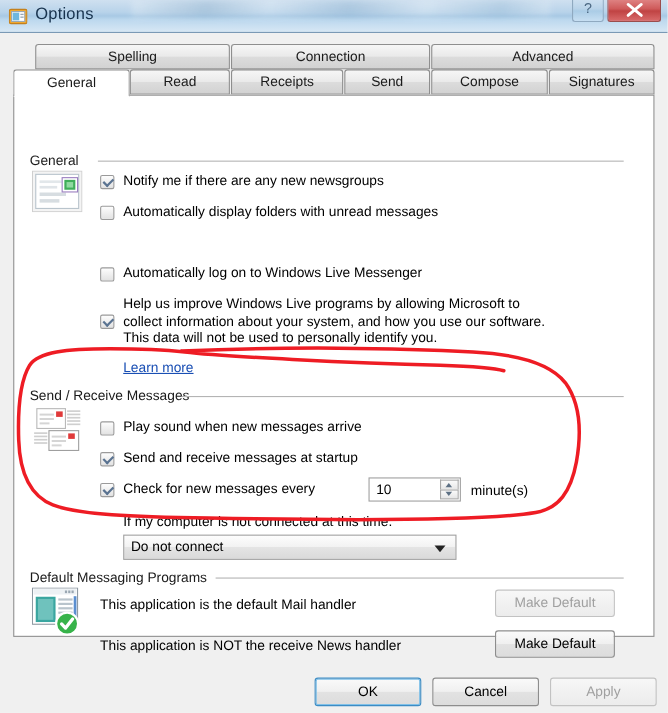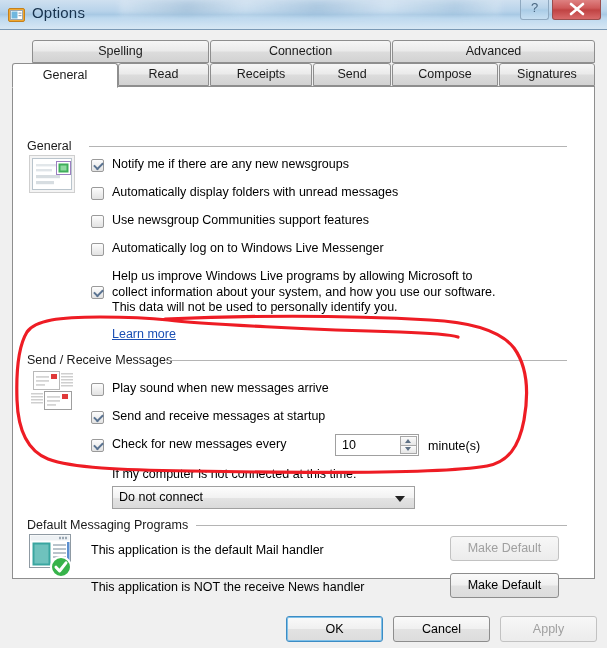--- a/index.html
+++ b/index.html
@@ -357,24 +357,20 @@
     <div class="cbrow" style="left:78px; top:70px;">
       <span class="cbox checked"></span>
       <span class="cblabel">Notify me if there are any new newsgroups</span>
     </div>
 
     <div class="cbrow" style="left:78px; top:98px;">
       <span class="cbox"></span>
       <span class="cblabel">Automatically display folders with unread messages</span>
     </div>
 
-    <div class="cbrow" style="left:78px; top:126px;">
-      <span class="cbox"></span>
-      <span class="cblabel">Use newsgroup Communities support features</span>
-    </div>
 
     <div class="cbrow" style="left:78px; top:182px; width:470px;">
       <span class="cbox checked"></span>
       <span class="cblabel multiline">
         <span>Help us improve Windows Live programs by allowing Microsoft to</span><br>
         <span>collect information about your system, and how you use our software.</span><br>
         <span>This data will not be used to personally identify you.</span>
       </span>
     </div>
 

